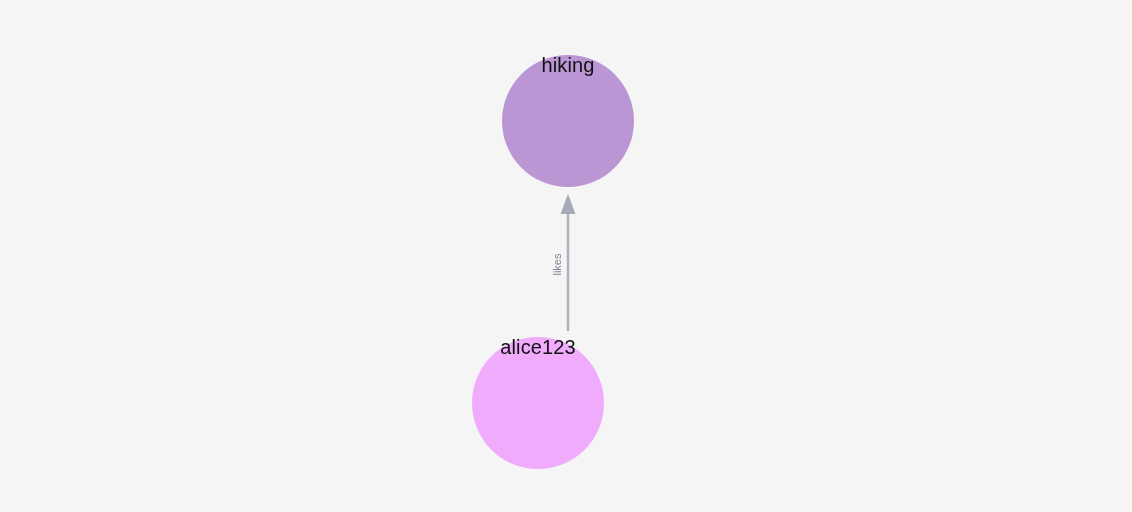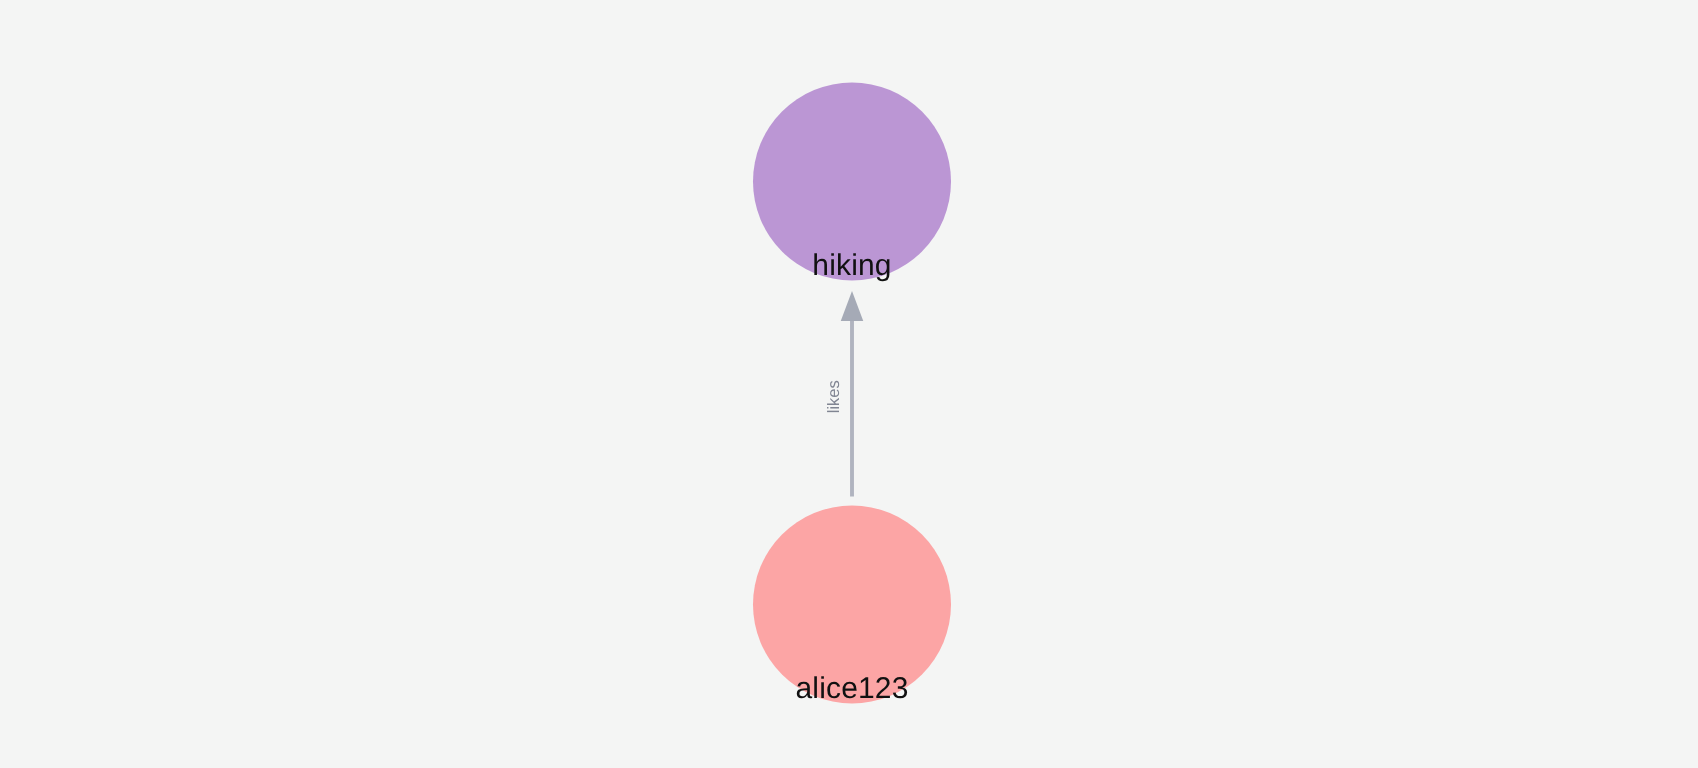--- a/index.html
+++ b/index.html
@@ -26,21 +26,21 @@
     left: 0;
     top: 0;
     width: 1132px;
     height: 512px;
   }
 
   .node {
     position: absolute;
     border-radius: 50%;
     display: flex;
-    align-items: flex-end;
+    align-items: flex-start;
     justify-content: center;
     box-sizing: border-box;
   }
 
   .node-label {
     font-size: 20px;
     color: #111111;
     line-height: 1;
     letter-spacing: 0.1px;
     white-space: nowrap;
@@ -49,25 +49,25 @@
 
   #node-hiking {
     left: 502px;
     top: 55px;
     width: 132px;
     height: 132px;
     background: #bb96d4;
   }
 
   #node-alice123 {
-    left: 502px;
+    left: 472px;
     top: 337px;
     width: 132px;
     height: 132px;
-    background: #fca5a5;
+    background: #f0abfc;
   }
 
   .edge-label {
     position: absolute;
     font-size: 11px;
     color: #808592;
     white-space: nowrap;
     transform-origin: center center;
     transform: rotate(-90deg);
     user-select: none;

